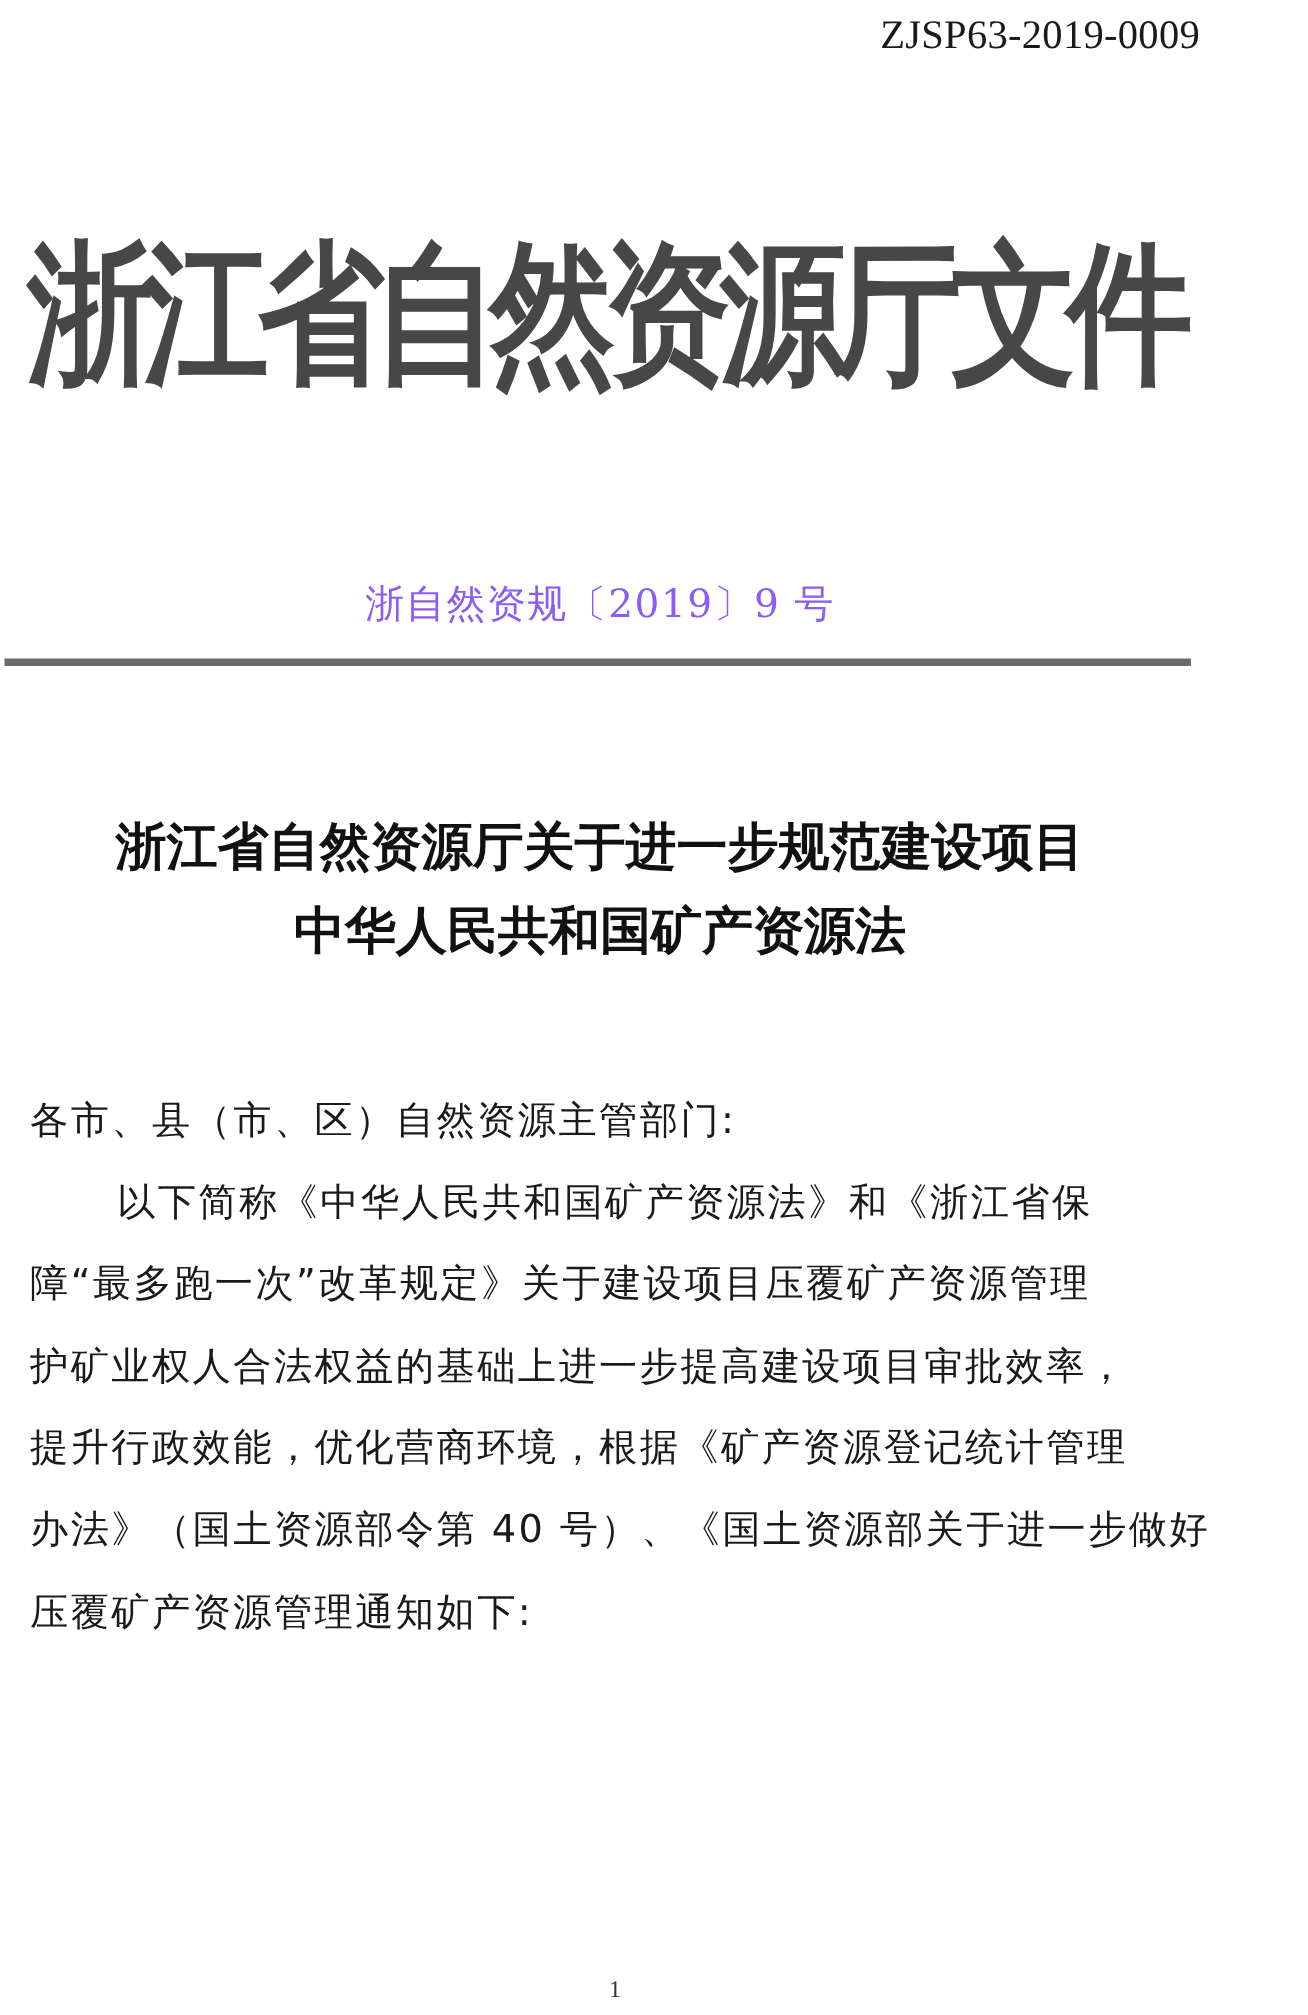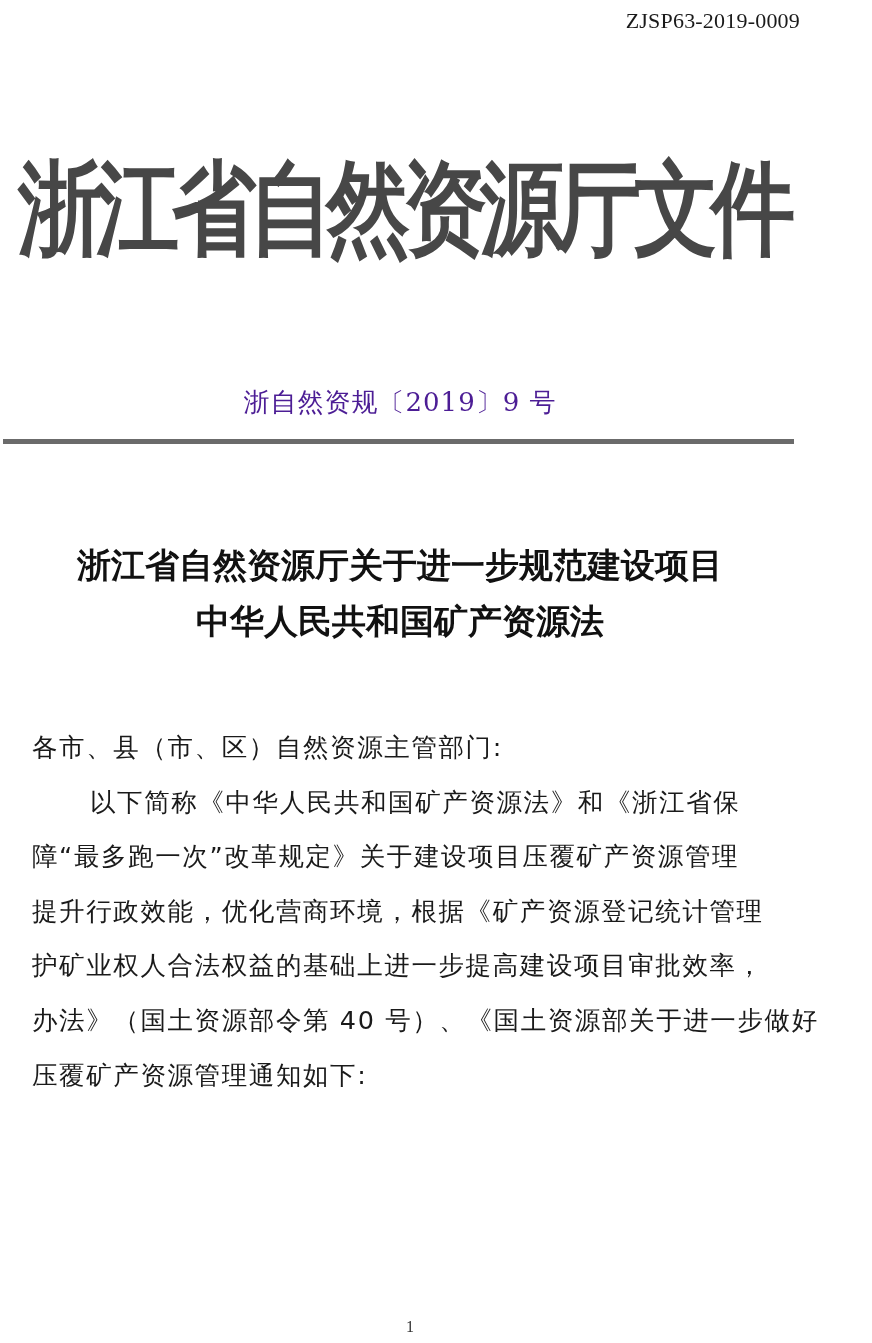--- a/index.html
+++ b/index.html
@@ -12,21 +12,21 @@
       height: 1343px;
       position: relative;
       overflow: hidden;
       color: #111;
     }
     .doc-code {
       position: absolute;
       top: 8px;
       right: 72px;
       font-family: "Liberation Serif", serif;
-      font-size: 22px;
+      font-size: 27px;
       color: #1a1a1a;
       letter-spacing: 0.2px;
     }
     .issuer-title {
       position: absolute;
       top: 148px;
       left: 18px;
       width: 790px;
       font-family: "DejaVu Sans", sans-serif;
       font-weight: bold;
@@ -40,21 +40,21 @@
     }
     .issuer-title span { display: inline-block; width: 77px; text-align: center; }
     .doc-number {
       position: absolute;
       top: 385px;
       left: 0;
       width: 800px;
       text-align: center;
       font-family: "DejaVu Serif", serif;
       font-size: 26px;
-      color: #4c1d95;
+      color: #8b5cf6;
       letter-spacing: 1px;
     }
     .separator {
       position: absolute;
       top: 439px;
       left: 3px;
       width: 791px;
       height: 5px;
       background: #6b6b6b;
     }
@@ -77,21 +77,20 @@
       width: 790px;
       font-family: "DejaVu Sans", sans-serif;
       font-size: 25.5px;
       color: #1a1a1a;
     }
     .body-line {
       height: 54.6px;
       line-height: 54.6px;
       white-space: nowrap;
       letter-spacing: 1.6px;
-      margin-left: 12px;
     }
     .indent { padding-left: 58px; }
     .page-number {
       position: absolute;
       top: 1318px;
       left: 0;
       width: 820px;
       text-align: center;
       font-family: "Liberation Serif", serif;
       font-size: 16px;
@@ -113,19 +112,19 @@
 
 <div class="doc-title">
   <div>浙江省自然资源厅关于进一步规范建设项目</div>
   <div>中华人民共和国矿产资源法</div>
 </div>
 
 <div class="body-text">
   <div class="body-line">各市、县（市、区）自然资源主管部门:</div>
   <div class="body-line indent">以下简称《中华人民共和国矿产资源法》和《浙江省保</div>
   <div class="body-line">障“最多跑一次”改革规定》关于建设项目压覆矿产资源管理</div>
+  <div class="body-line">护矿业权人合法权益的基础上进一步提高建设项目审批效率，</div>
   <div class="body-line">提升行政效能，优化营商环境，根据《矿产资源登记统计管理</div>
-  <div class="body-line">护矿业权人合法权益的基础上进一步提高建设项目审批效率，</div>
   <div class="body-line">办法》（国土资源部令第 40 号）、《国土资源部关于进一步做好</div>
   <div class="body-line">压覆矿产资源管理通知如下:</div>
 </div>
 
 <div class="page-number">1</div>
 
 </body></html>

